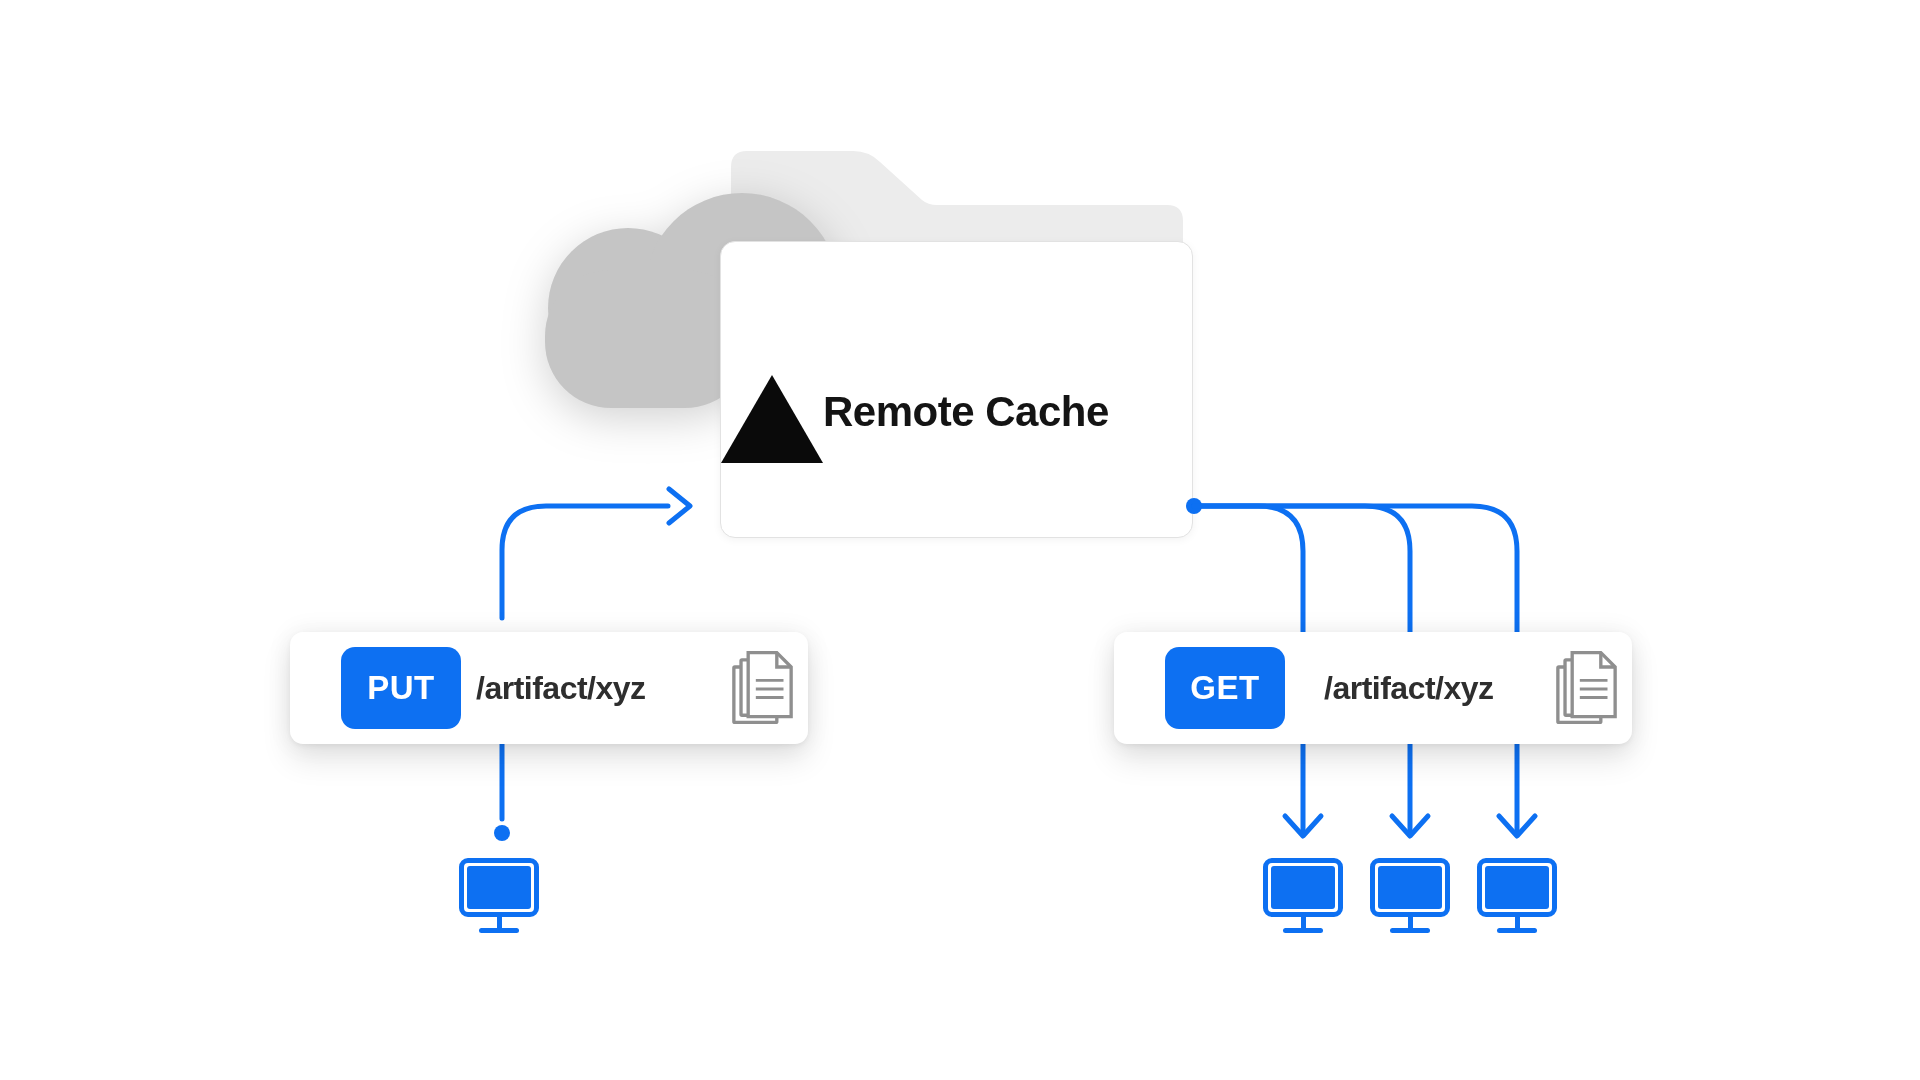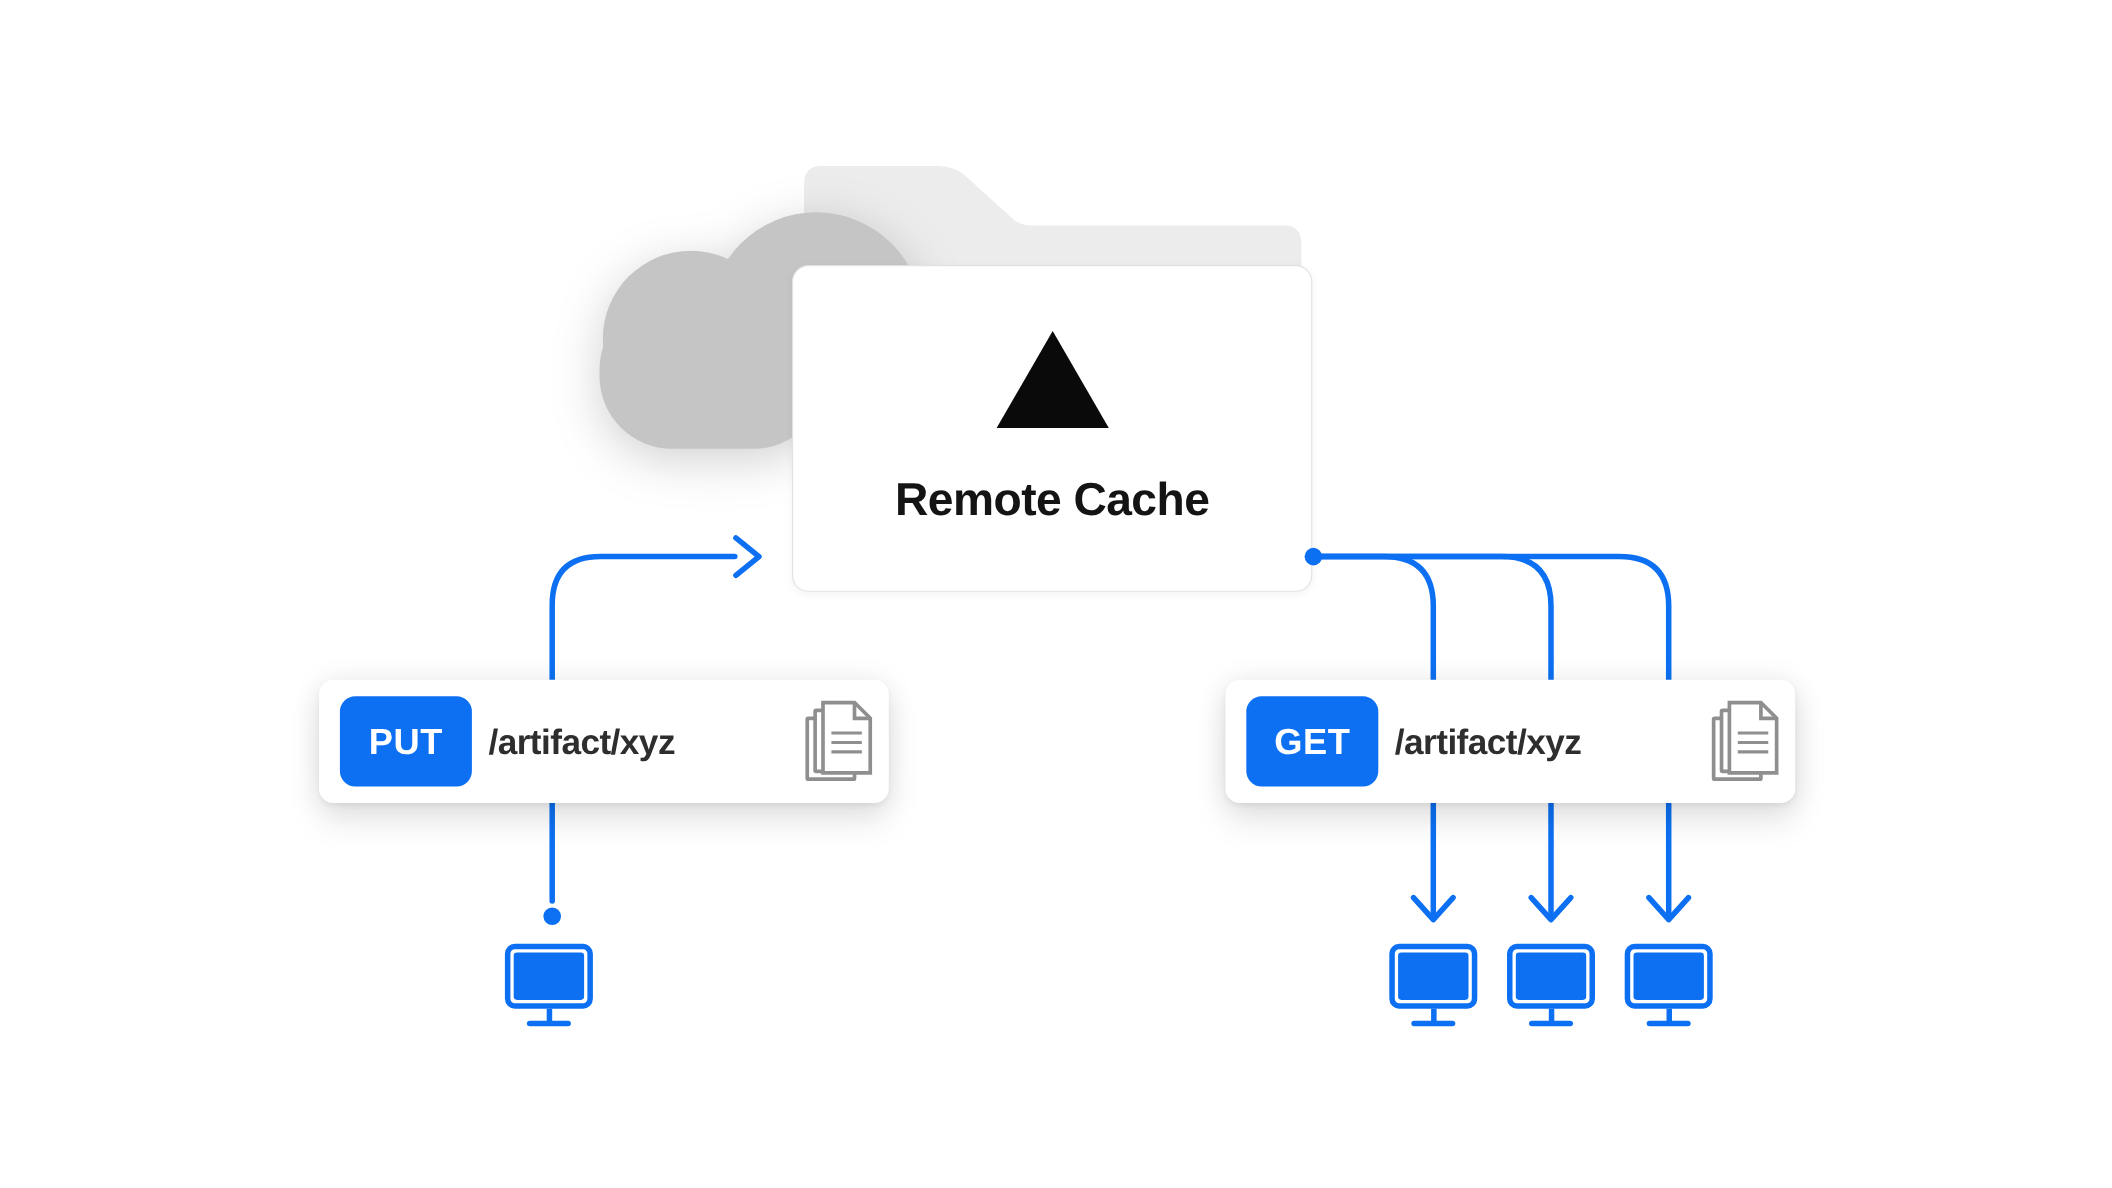--- a/index.html
+++ b/index.html
@@ -23,33 +23,33 @@
   .cloud .puff{position:absolute;background:var(--cloud);border-radius:50%;}
   .cloud .puff-a{left:197px;top:17px;width:194px;height:194px;}
   .cloud .puff-b{left:100px;top:52px;width:160px;height:160px;}
   .cloud .base{position:absolute;left:97px;top:94px;width:206px;height:138px;
                background:var(--cloud);border-radius:66px;}
 
   
   .card{position:absolute;left:720px;top:241px;width:473px;height:297px;
         background:#fff;border:1.5px solid #e2e2e2;border-radius:15px;
         box-shadow:0 2px 8px rgba(0,0,0,0.05);
-        display:flex;flex-direction:column;align-items:center;}
+        display:flex;flex-direction:row;align-items:center;}
   .triangle{margin-top:59px;width:0;height:0;
             border-left:51px solid transparent;border-right:51px solid transparent;
             border-bottom:88px solid #0a0a0a;}
   .card-label{margin-top:44px;font-size:42px;font-weight:700;color:var(--title-text);
               letter-spacing:-0.5px;line-height:1;}
 
   
-  .pill{position:absolute;top:618px;width:518px;height:112px;background:#fff;
+  .pill{position:absolute;top:632px;width:518px;height:112px;background:#fff;
         border-radius:13px;display:flex;align-items:center;
-        box-shadow:0 0 26px rgba(0,0,0,0.07),0 16px 30px rgba(0,0,0,0.10),0 2px 5px rgba(0,0,0,0.05);}
+        box-shadow:0 0 26px rgba(0,0,0,0.07),0 16px 30px rgba(0,0,0,0.10),0 2px 5px rgba(0,0,0,0.05);padding-left:32px;}
   .pill-put{left:290px;}
-  .pill-get{left:1114px;}
+  .pill-get{left:1114px;gap:24px;}
   .method-badge{margin-left:19px;width:120px;height:82px;background:var(--accent);
                 border-radius:14px;color:#fff;font-size:33px;font-weight:700;
                 display:flex;align-items:center;justify-content:center;letter-spacing:0.5px;
                 flex:0 0 auto;}
   .req-path{margin-left:15px;font-size:32px;font-weight:700;color:var(--path-text);
             letter-spacing:-0.5px;white-space:nowrap;}
   .files-svg{position:absolute;right:14px;top:17px;width:63px;height:78px;}
 
   
   .monitor{position:absolute;width:80px;height:76px;}

